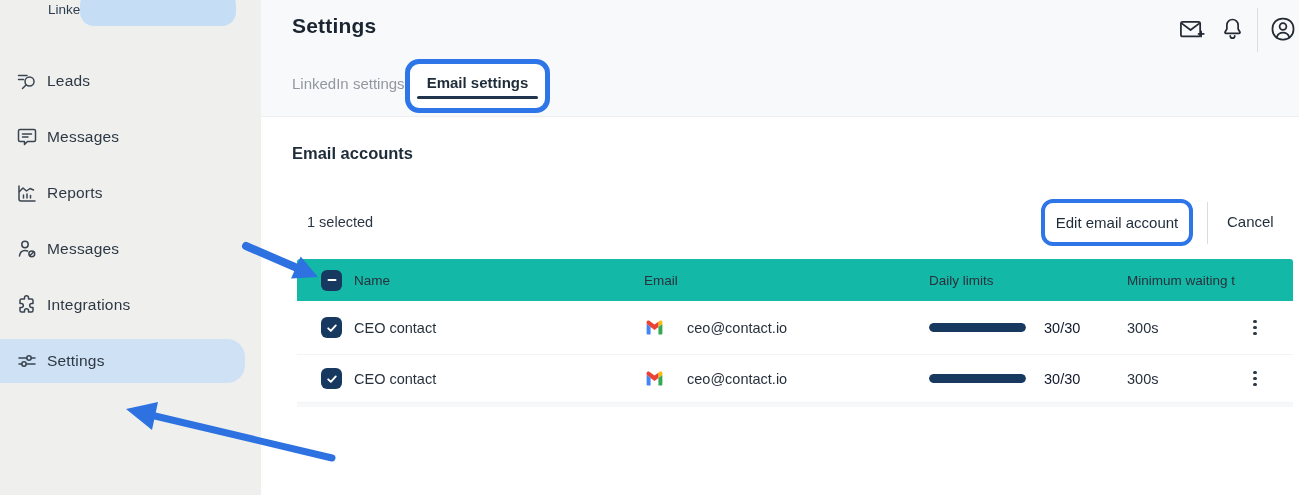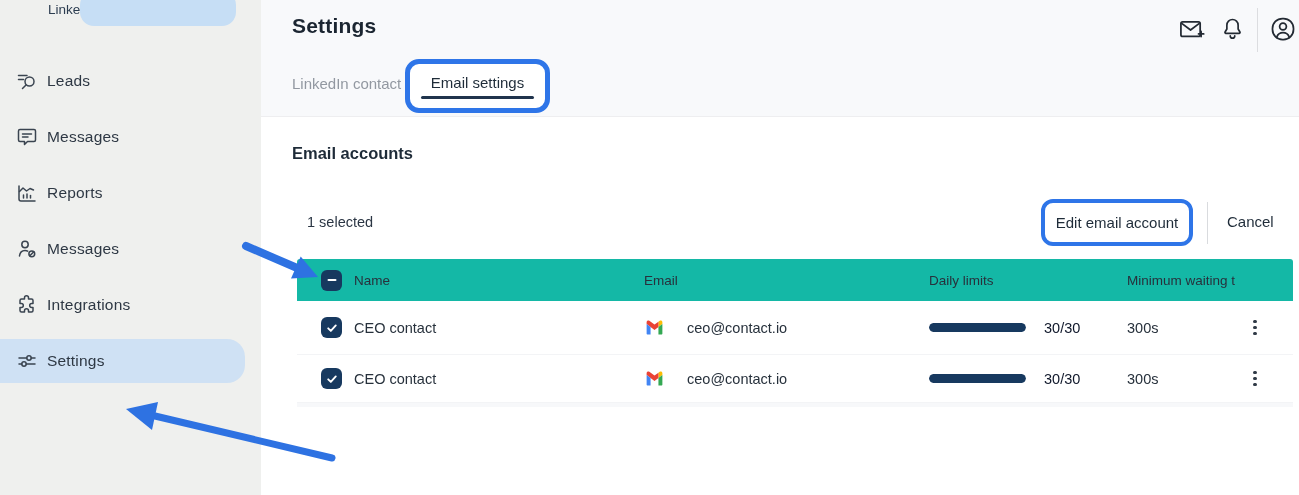--- a/index.html
+++ b/index.html
@@ -16,21 +16,21 @@
   .nav-item .ic { width:24px; height:24px; margin-left:15px; flex:none; display:flex; align-items:center; justify-content:center; }
   .nav-item .ic svg { width:24px; height:24px; stroke:#3a4450; stroke-width:1.5; fill:none; stroke-linecap:round; stroke-linejoin:round; }
   .nav-item .lbl { margin-left:8px; font-size:15.5px; color:#2e3844; letter-spacing:.2px; }
   .nav-item.active { background:#cfe1f4; border-radius:0 18px 18px 0; height:44px; margin:6px 0; }
 
   
   .main-header { position:absolute; left:261px; top:0; width:1038px; height:117px; background:#f8f9fb; border-bottom:1px solid #eeeef0; }
   .page-title { position:absolute; left:31px; top:14px; font-size:21px; font-weight:700; color:#1b2531; letter-spacing:.2px; }
   .tab-inactive { position:absolute; left:31px; top:75px; font-size:15px; color:#9298a1; cursor:pointer; }
   .tab-annotation { position:absolute; left:144px; top:59px; width:145px; height:54px; border:5px solid #2e75e8; border-radius:14px; background:#ffffff; display:flex; align-items:center; justify-content:center; }
-  .tab-active { position:relative; font-size:15px; color:#1f2c39; font-weight:400; padding:0 4px 8px 4px; cursor:pointer;text-align:center; }
+  .tab-active { position:relative; font-size:15px; color:#1f2c39; font-weight:700; padding:0 4px 8px 4px; cursor:pointer;text-align:center; }
   .tab-active .underline { position:absolute; left:-6px; right:-6px; bottom:0; height:2.5px; background:#20344d; border-radius:2px; }
   .top-icons svg { stroke:#232a33; stroke-width:1.5; fill:none; stroke-linecap:round; stroke-linejoin:round; }
   .icon-btn { position:absolute; width:28px; height:28px; cursor:pointer; }
   .hdr-divider { position:absolute; left:996px; top:8px; width:1px; height:44px; background:#dcdde0; }
 
   
   .content { position:absolute; left:261px; top:118px; width:1038px; height:377px; background:#fff;padding-left:32px; }
   .section-title { position:absolute; left:31px; top:26px; font-size:16.5px; font-weight:700; color:#1e2b38; }
   .selected-count { position:absolute; left:46px; top:96px; font-size:14.5px; color:#2b3644; }
   .edit-annotation { position:absolute; left:774px; top:81px; width:152px; height:47px; border:4px solid #2e75e8; border-radius:12px; display:flex; align-items:center; justify-content:center; background:transparent;margin-left:6px; }
@@ -139,21 +139,21 @@
             </svg>
         </span>
         <span class="lbl">Settings</span>
       </div>
     </div>
   </div>
 
   <div class="main-header">
     <div class="page-title">Settings</div>
 
-    <div class="tab-inactive">LinkedIn contact</div>
+    <div class="tab-inactive">LinkedIn settings</div>
 
     <div class="tab-annotation">
       <div class="tab-active">
         <span>Email settings</span>
         <span class="underline"></span>
       </div>
     </div>
 
     <div class="top-icons">
       <div class="icon-btn" style="left:917px; top:16px;">

